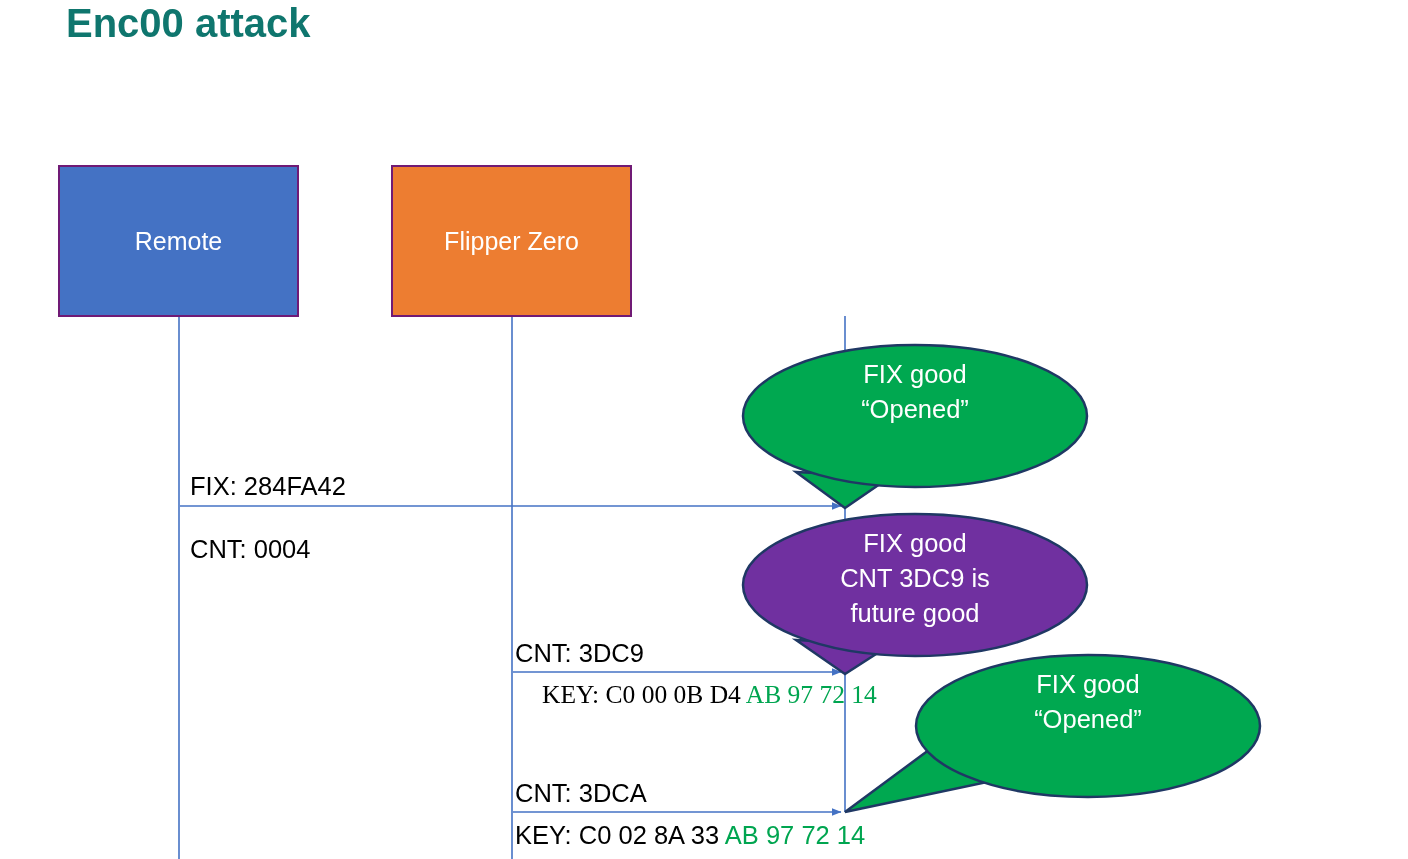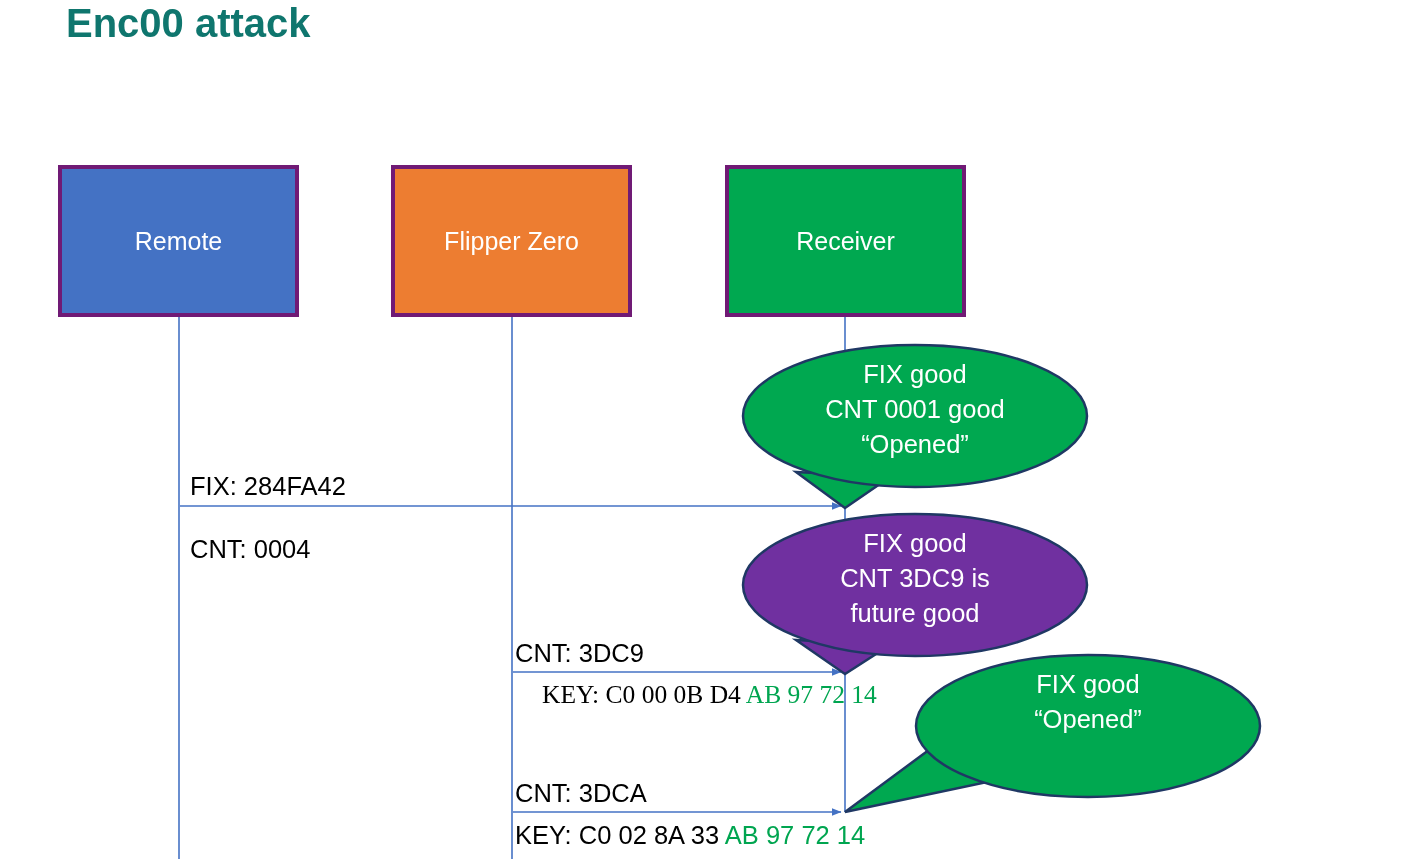--- a/index.html
+++ b/index.html
@@ -32,21 +32,21 @@
     font-size: 40px;
     font-weight: 700;
     color: #0f766e;
     letter-spacing: 0px;
     line-height: 1.05;
     white-space: nowrap;
   }
   .lane-box {
     position: absolute;
     box-sizing: border-box;
-    border: 4px solid #701a75;
+    border: 2px solid #701a75;
     display: flex;
     align-items: center;
     justify-content: center;
   }
   .lane-label {
     color: #ffffff;
     font-size: 25px;
     font-weight: 400;
     line-height: 1.2;
     text-align: center;
@@ -110,40 +110,36 @@
   </svg>
 
   <div class="lane-box" style="left:58px; top:165px; width:241px; height:152px; background:#4472C4;">
     <span class="lane-label">Remote</span>
   </div>
 
   <div class="lane-box" style="left:391px; top:165px; width:241px; height:152px; background:#ED7D31;">
     <span class="lane-label">Flipper Zero</span>
   </div>
 
-  <div class="lane-box" style="left:725px; top:165px; width:241px; height:152px; background:#00A850;">
-    <span class="lane-label">Receiver</span>
-  </div>
 
   <div class="msg-label" style="left:190px; top:471px;">FIX: 284FA42</div>
   <div class="msg-label" style="left:190px; top:515px;margin-top:19px;">CNT: 0004</div>
 
   <div class="msg-label" style="left:515px; top:638px;">CNT: 3DC9</div>
   <div class="msg-label" style="left:542px; top:680px;font-family:Liberation Serif, serif;">
     <span>KEY: C0 00 0B D4 </span><span class="k-green">AB 97 72 14</span>
   </div>
 
   <div class="msg-label" style="left:515px; top:778px;">CNT: 3DCA</div>
   <div class="msg-label" style="left:515px; top:820px;">
     <span>KEY: C0 02 8A 33 </span><span class="k-green">AB 97 72 14</span>
   </div>
 
   <div class="bubble-text" style="left:743px; top:357px; width:344px;">
     <div>FIX good</div>
-    <div>CNT 0001 good</div>
     <div>“Opened”</div>
   </div>
 
   <div class="bubble-text" style="left:743px; top:526px; width:344px;">
     <div>FIX good</div>
     <div>CNT 3DC9 is</div>
     <div>future good</div>
   </div>
 
   <div class="bubble-text" style="left:916px; top:667px; width:344px;">

